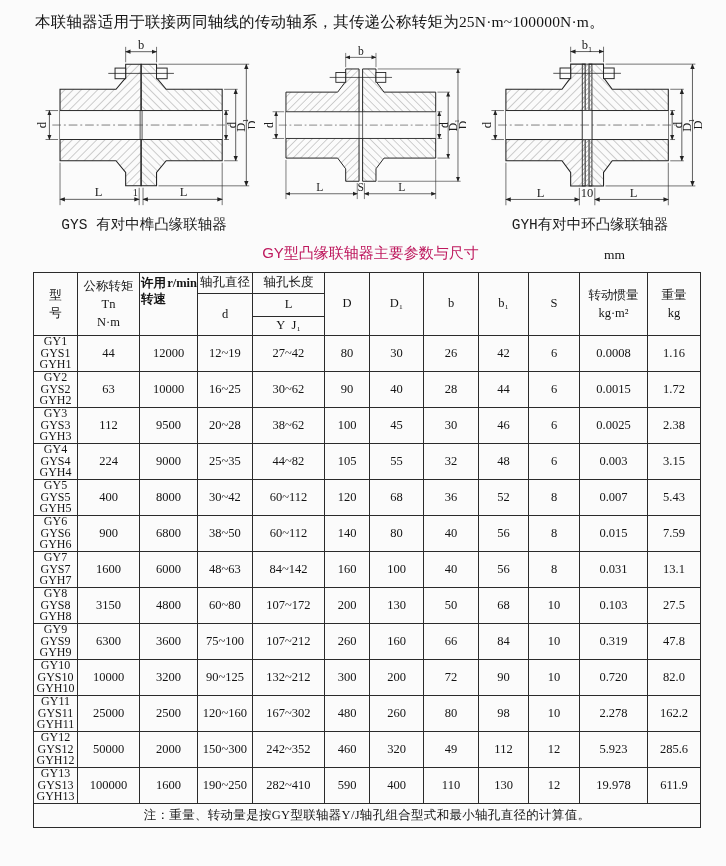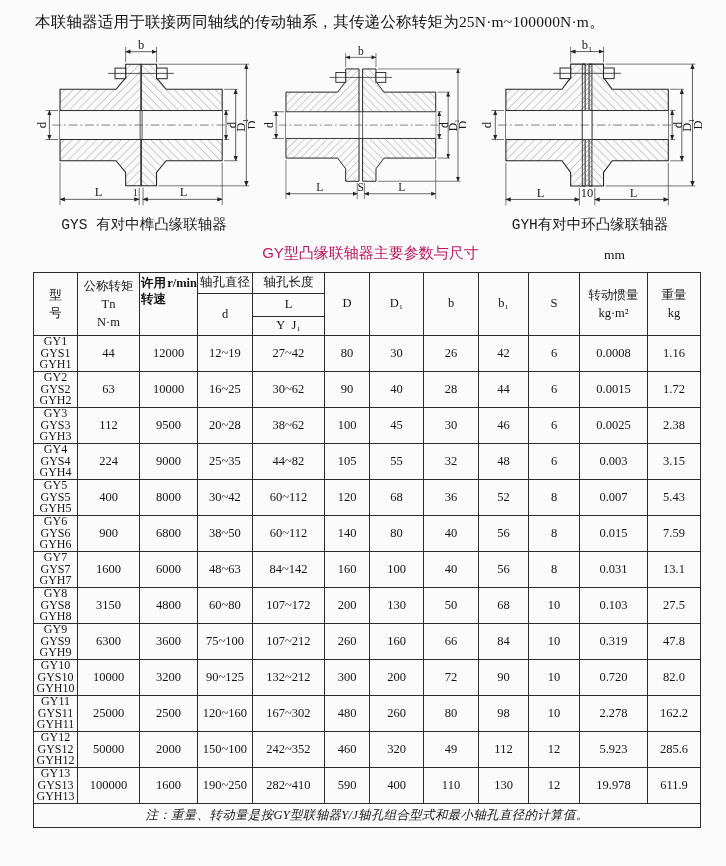--- a/index.html
+++ b/index.html
@@ -77,21 +77,20 @@
   td.model-cell div{
     font-size:12px;
     line-height:11.6px;
   }
   tfoot td{
     text-align:left;
     font-size:12px;
     height:23px;
     padding-left:4px;
     letter-spacing:.3px;
-    font-style:italic;
   }
 </style>
 </head>
 <body>
 
 <div class="page">
 
   <p class="intro">本联轴器适用于联接两同轴线的传动轴系，其传递公称转矩为25N·m~100000N·m。</p>
 
   <div class="diagrams">
@@ -553,21 +552,21 @@
           <td>162.2</td>
         </tr>
         <tr>
           <td class="model-cell">
             <div>GY12</div>
             <div>GYS12</div>
             <div>GYH12</div>
           </td>
           <td>50000</td>
           <td>2000</td>
-          <td>150~100</td>
+          <td>150~300</td>
           <td>242~352</td>
           <td>460</td>
           <td>320</td>
           <td>49</td>
           <td>112</td>
           <td>12</td>
           <td>5.923</td>
           <td>285.6</td>
         </tr>
         <tr>

